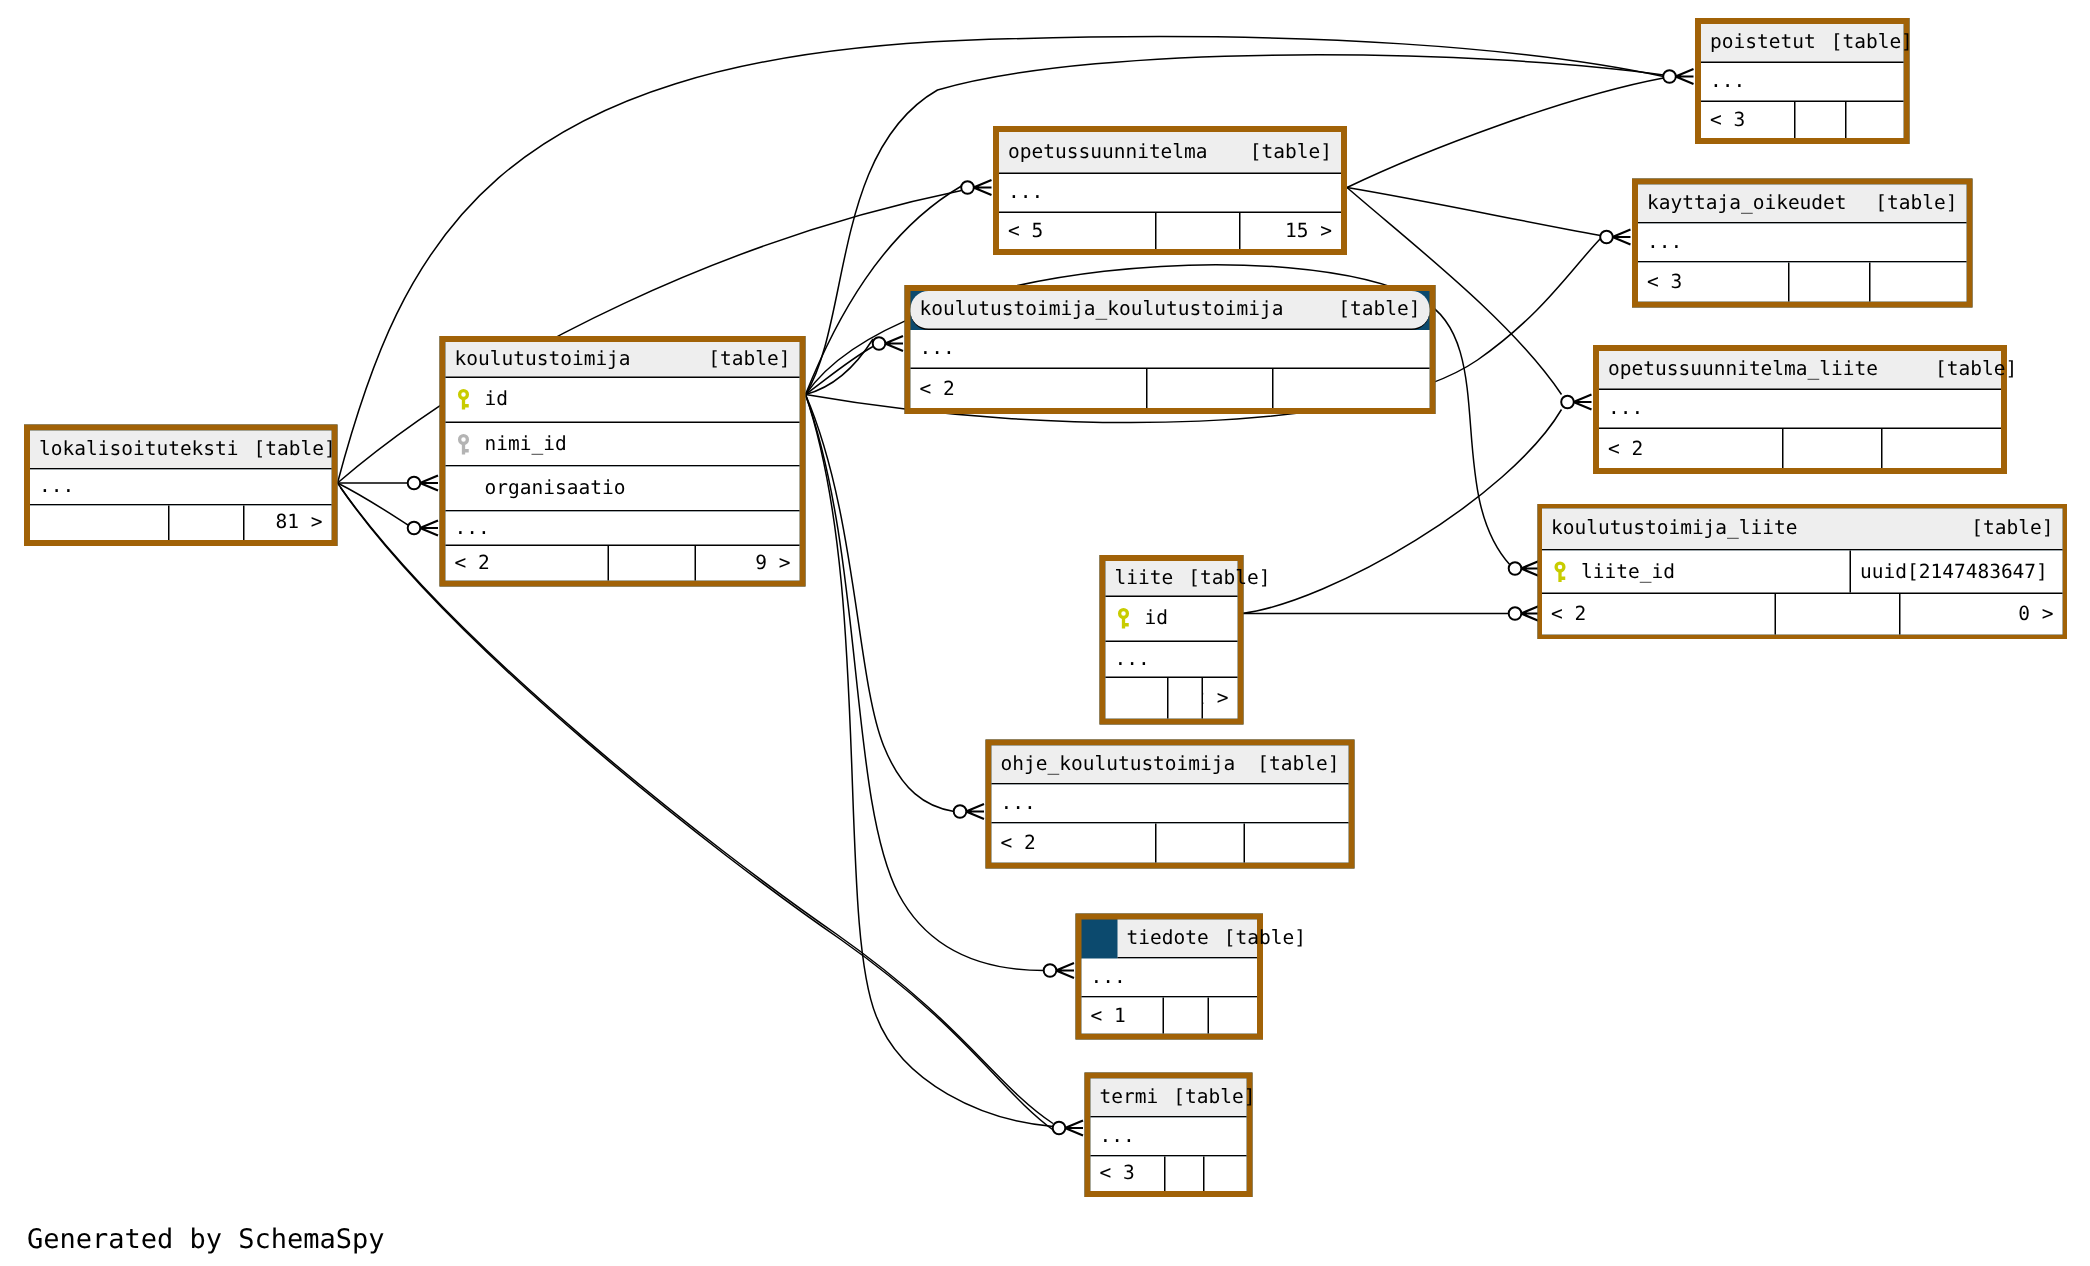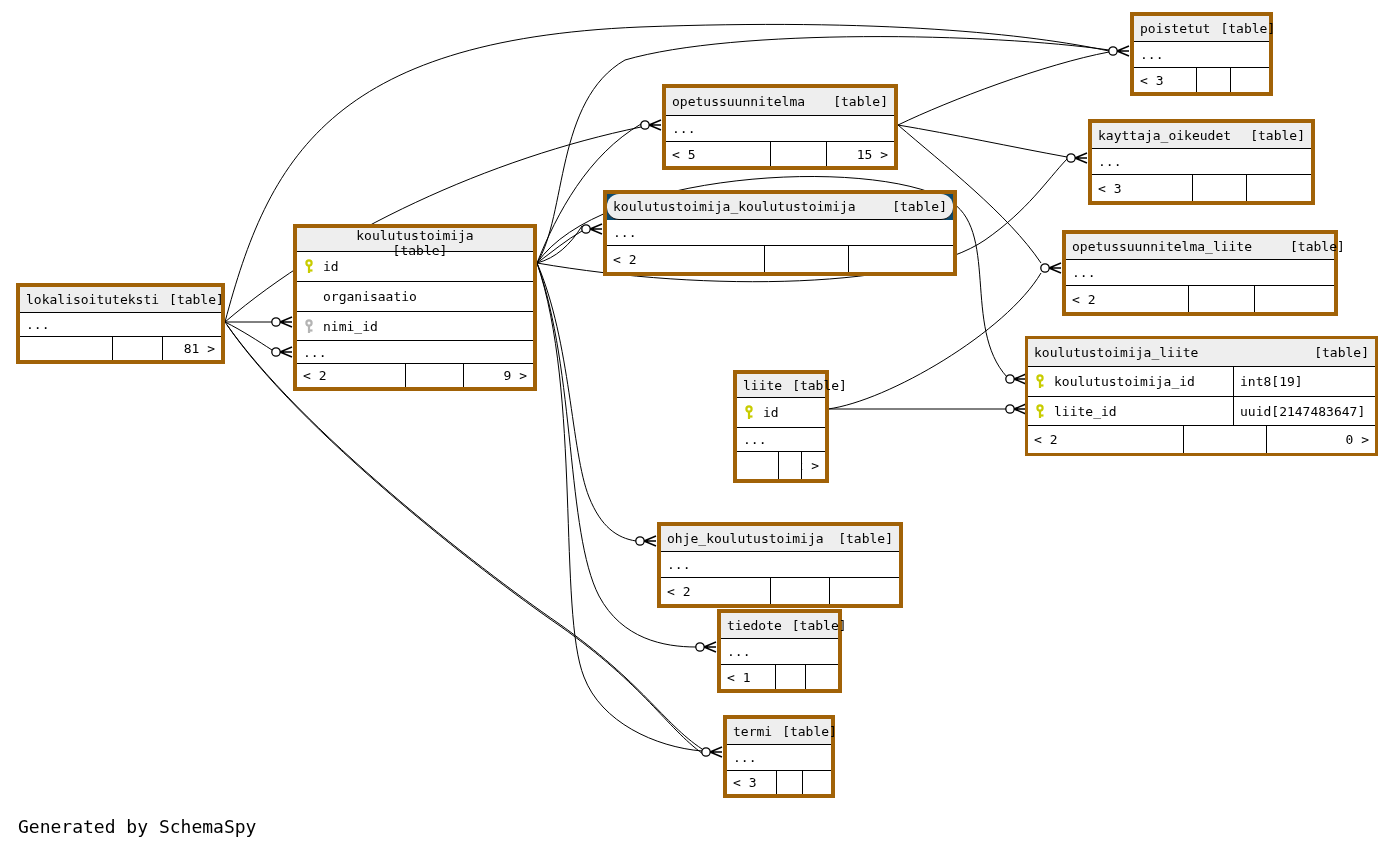--- a/index.html
+++ b/index.html
@@ -91,48 +91,48 @@
         <div class="tbl-row" style="height: 24px;">
           <span>...</span>
         </div>
         <div class="tbl-footer" style="height: 23px;">
           <span class="fcell" style="flex:0 0 93px;"></span>
           <span class="fcell" style="flex:0 0 50px;"></span>
           <span class="fcell" style="flex:1;">81 &gt;</span>
         </div>
       </div>
       <div class="tbl" style="left: 293px; top: 224px; width: 244px;">
-        <div class="tbl-header" style="height: 24px; flex-direction: column;">
+        <div class="tbl-header" style="height: 24px;">
           <span>koulutustoimija</span>
           <span class="tag">[table]</span>
         </div>
         <div class="tbl-row" style="height: 30px;">
           <span class="keyslot">
             <svg width="12" height="15" viewBox="0 0 12 15">
               <circle cx="6" cy="4" r="2.6" fill="none" stroke="#c8cc00" stroke-width="2.2"></circle>
               <line x1="6" y1="6.5" x2="6" y2="14" stroke="#c8cc00" stroke-width="2.2"></line>
               <line x1="6" y1="11.5" x2="9.5" y2="11.5" stroke="#c8cc00" stroke-width="2.2"></line>
             </svg>
           </span>
           <span>id</span>
         </div>
-        <div class="tbl-row" style="height: 30px;">
-          <span class="keyslot"></span>
-          <span>organisaatio</span>
-        </div>
         <div class="tbl-row" style="height: 29px;">
           <span class="keyslot">
             <svg width="12" height="15" viewBox="0 0 12 15">
               <circle cx="6" cy="4" r="2.6" fill="none" stroke="#b4b4b4" stroke-width="2.2"></circle>
               <line x1="6" y1="6.5" x2="6" y2="14" stroke="#b4b4b4" stroke-width="2.2"></line>
               <line x1="6" y1="11.5" x2="9.5" y2="11.5" stroke="#b4b4b4" stroke-width="2.2"></line>
             </svg>
           </span>
           <span>nimi_id</span>
         </div>
+        <div class="tbl-row" style="height: 30px;">
+          <span class="keyslot"></span>
+          <span>organisaatio</span>
+        </div>
         <div class="tbl-row" style="height: 23px;">
           <span>...</span>
         </div>
         <div class="tbl-footer" style="height: 23px;">
           <span class="fcell" style="flex:0 0 109px;">&lt; 2</span>
           <span class="fcell" style="flex:0 0 58px;"></span>
           <span class="fcell" style="flex:1;">9 &gt;</span>
         </div>
       </div>
       <div class="tbl" style="left: 662px; top: 84px; width: 236px;">
@@ -226,69 +226,56 @@
         <div class="tbl-footer" style="height: 27px;">
           <span class="fcell" style="flex:0 0 42px;"></span>
           <span class="fcell" style="flex:0 0 23px;"></span>
           <span class="fcell" style="flex:1;">2 &gt;</span>
         </div>
       </div>
       <div class="tbl bold" style="left: 1025px; top: 336px; width: 353px;">
         <div class="tbl-header" style="height: 28px;">
           <span>koulutustoimija_liite</span>
           <span class="tag">[table]</span>
-        </div>
-        <div class="tbl-row" style="height: 30px; padding: 0px;">
-          <span class="namecell" style="flex:0 0 205px;">
-            <span class="keyslot">
-              <svg width="12" height="15" viewBox="0 0 12 15">
-                <circle cx="6" cy="4" r="2.6" fill="none" stroke="#c8cc00" stroke-width="2.2"></circle>
-                <line x1="6" y1="6.5" x2="6" y2="14" stroke="#c8cc00" stroke-width="2.2"></line>
-                <line x1="6" y1="11.5" x2="9.5" y2="11.5" stroke="#c8cc00" stroke-width="2.2"></line>
-              </svg>
-            </span>
-            <span>koulutustoimija_id</span>
-          </span>
-          <span class="typecell">int8[19]</span>
         </div>
         <div class="tbl-row" style="height: 29px; padding: 0px;">
           <span class="namecell" style="flex:0 0 205px;">
             <span class="keyslot">
               <svg width="12" height="15" viewBox="0 0 12 15">
                 <circle cx="6" cy="4" r="2.6" fill="none" stroke="#c8cc00" stroke-width="2.2"></circle>
                 <line x1="6" y1="6.5" x2="6" y2="14" stroke="#c8cc00" stroke-width="2.2"></line>
                 <line x1="6" y1="11.5" x2="9.5" y2="11.5" stroke="#c8cc00" stroke-width="2.2"></line>
               </svg>
             </span>
             <span>liite_id</span>
           </span>
           <span class="typecell">uuid[2147483647]</span>
         </div>
         <div class="tbl-footer" style="height: 27px;">
           <span class="fcell" style="flex:0 0 156px;">&lt; 2</span>
           <span class="fcell" style="flex:0 0 83px;"></span>
           <span class="fcell" style="flex:1;">0 &gt;</span>
         </div>
       </div>
-      <div class="tbl" style="left: 657px; top: 522px; width: 246px;">
+      <div class="tbl" style="left: 657px; top: 493px; width: 246px;">
         <div class="tbl-header" style="height: 26px;">
           <span>ohje_koulutustoimija</span>
           <span class="tag">[table]</span>
         </div>
         <div class="tbl-row" style="height: 26px;">
           <span>...</span>
         </div>
         <div class="tbl-footer" style="height: 26px;">
           <span class="fcell" style="flex:0 0 110px;">&lt; 2</span>
           <span class="fcell" style="flex:0 0 59px;"></span>
           <span class="fcell" style="flex:1;"></span>
         </div>
       </div>
       <div class="tbl" style="left: 717px; top: 609px; width: 125px;">
-        <div class="tbl-header" style="height: 26px;">
+        <div class="tbl-header" style="height: 26px; margin-left: 24px;">
           <span>tiedote</span>
           <span class="tag">[table]</span>
         </div>
         <div class="tbl-row" style="height: 26px;">
           <span>...</span>
         </div>
         <div class="tbl-footer" style="height: 24px;">
           <span class="fcell" style="flex:0 0 55px;">&lt; 1</span>
           <span class="fcell" style="flex:0 0 30px;"></span>
           <span class="fcell" style="flex:1;"></span>

